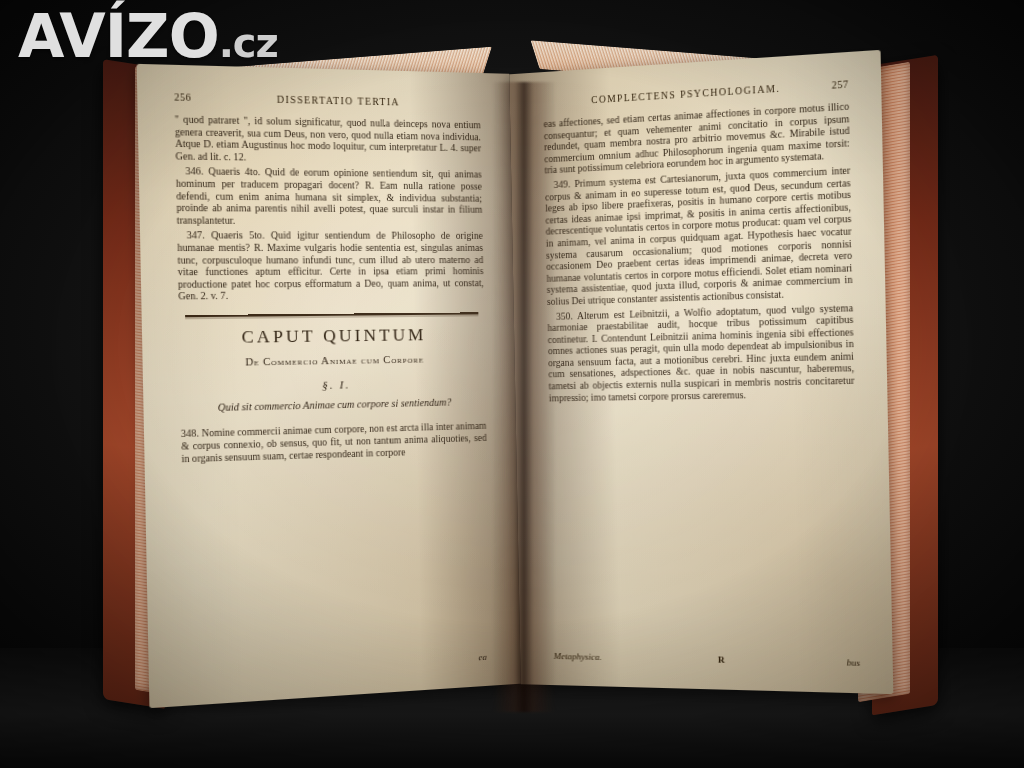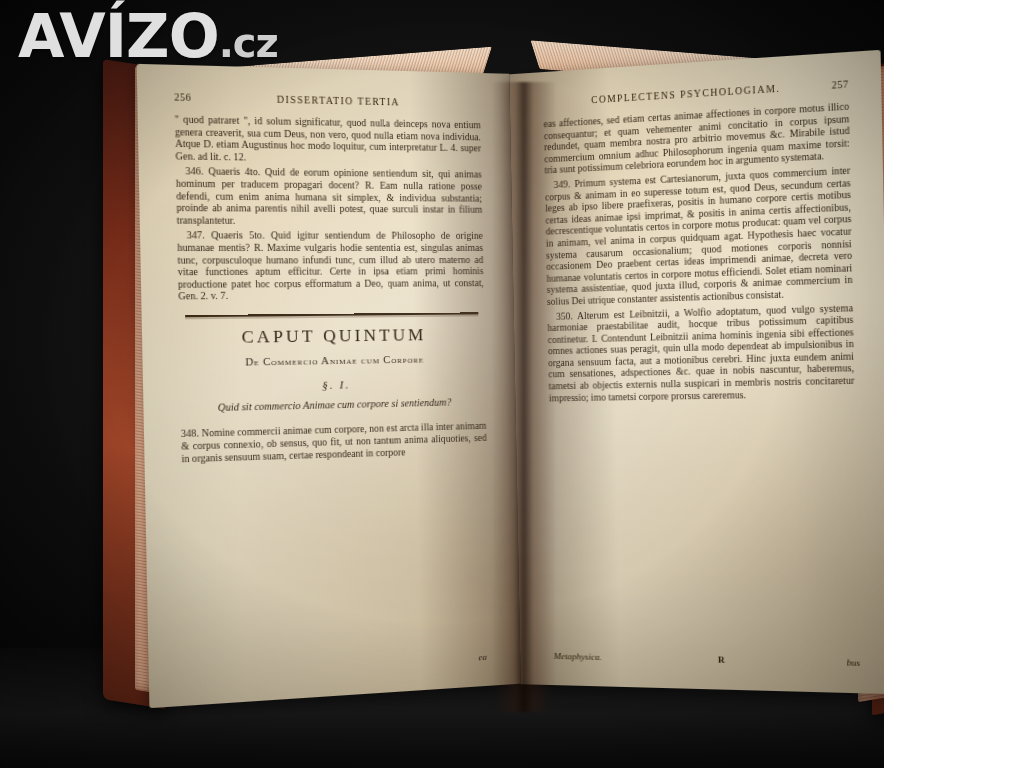--- a/index.html
+++ b/index.html
@@ -9,21 +9,21 @@
   }
   body {
     width: 1024px;
     height: 768px;
     overflow: hidden;
     font-family: "Liberation Serif", serif;
   }
 
   #photo {
     position: relative;
-    width: 884px;
+    width: 1024px;
     height: 768px;
     background: #0a0a0a;
     overflow: hidden;
   }
 
   
   #watermark {
     position: absolute;
     left: 18px;
     top: 6px;

